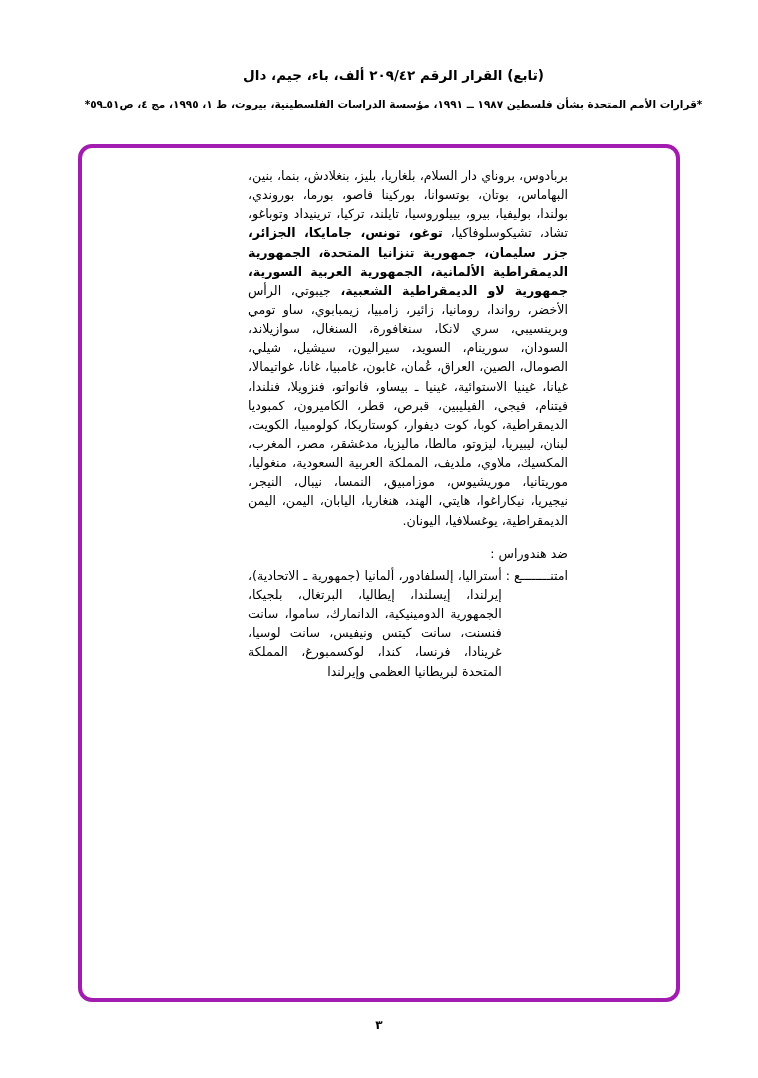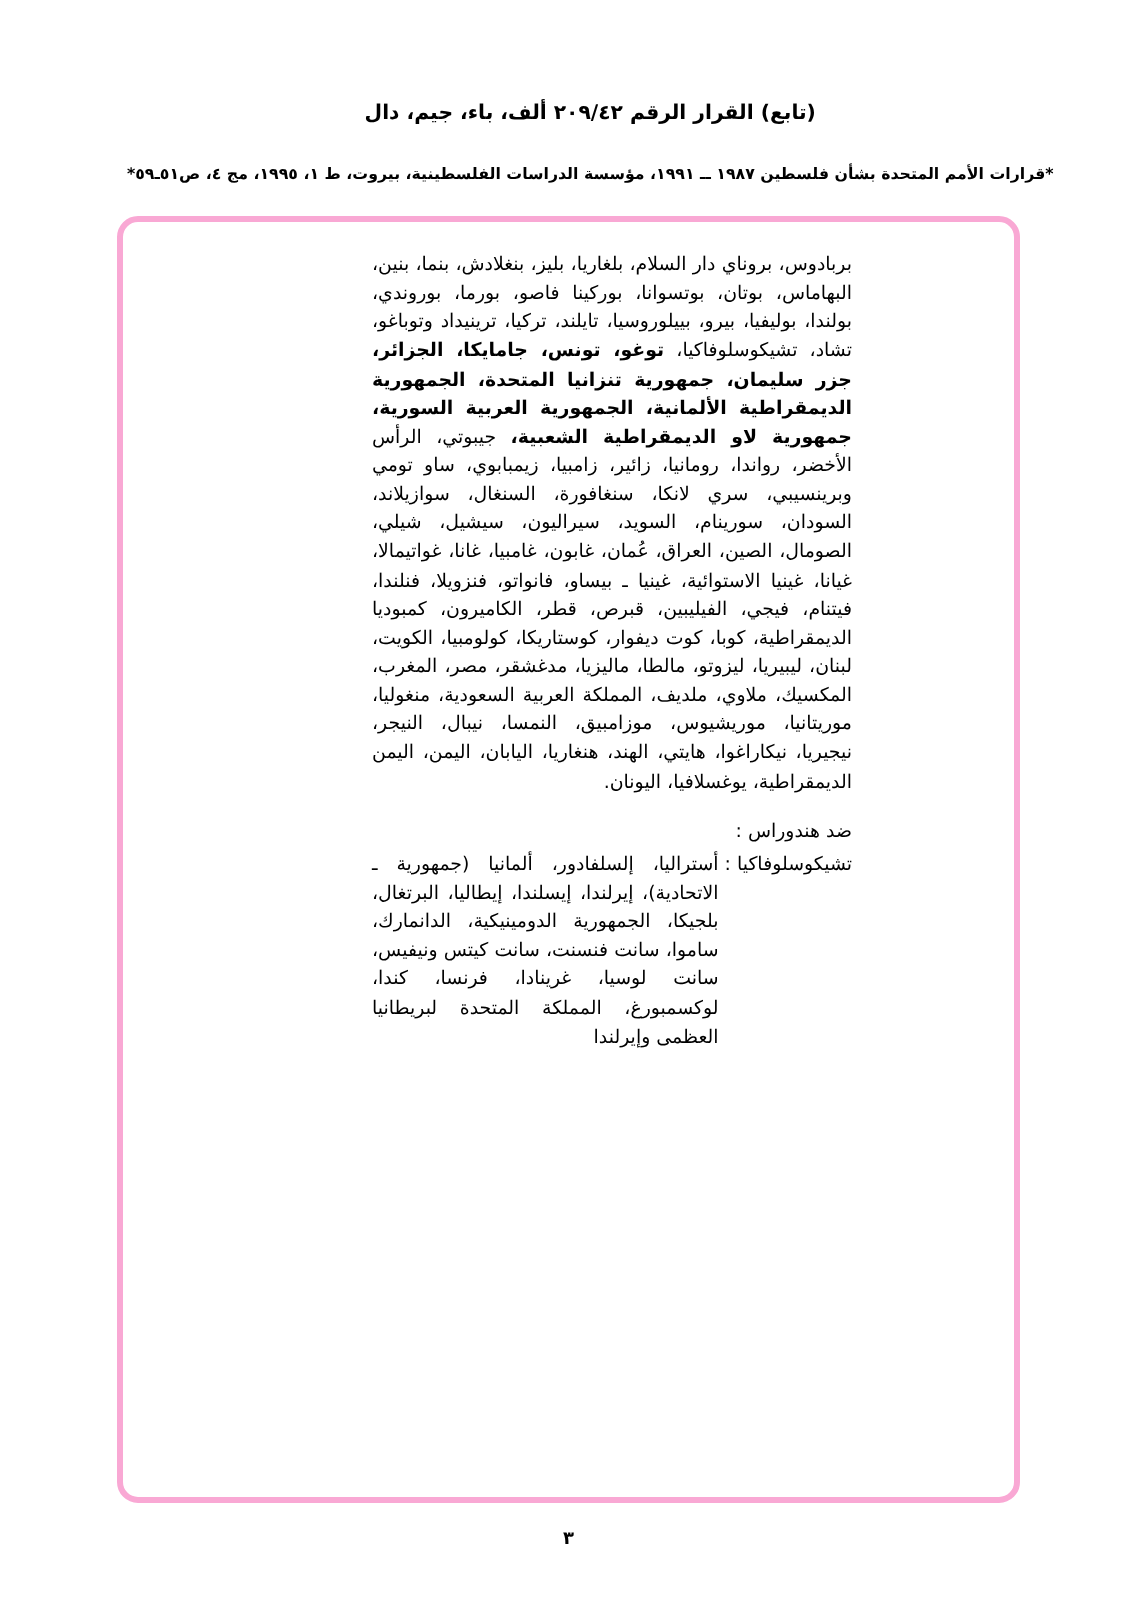--- a/index.html
+++ b/index.html
@@ -30,30 +30,30 @@
     font-size: 13.5px;
     font-weight: bold;
     direction: rtl;
     letter-spacing: 0px;
     line-height: 1.4;
   }
   .header-sub {
     font-size: 10.5px;
     font-weight: bold;
     direction: rtl;
-    margin-top: 24px;
+    margin-top: 12px;
     line-height: 1.4;
   }
   .frame {
     position: absolute;
     top: 144px;
     right: 78px;
     left: 78px;
     height: 858px;
-    border: 4px solid #f9a8d4;
+    border: 4px solid #a21caf;
     border-radius: 14px;
     box-sizing: border-box;
     background: #ffffff;
   }
   .content {
     position: absolute;
     top: 18px;
     right: 108px;
     width: 320px;
     direction: rtl;
@@ -124,21 +124,21 @@
       <p class="body-text"><span>بربادوس، بروناي دار السلام، بلغاريا، بليز، بنغلادش، بنما، بنين، البهاماس، بوتان، بوتسوانا، بوركينا فاصو، بورما، بوروندي، بولندا، بوليفيا، بيرو، بييلوروسيا، تايلند، تركيا، ترينيداد وتوباغو، تشاد، تشيكوسلوفاكيا،</span> <span class="bold">توغو، تونس، جامايكا، الجزائر، جزر سليمان، جمهورية تنزانيا المتحدة، الجمهورية الديمقراطية الألمانية، الجمهورية العربية السورية، جمهورية لاو الديمقراطية الشعبية،</span> <span>جيبوتي، الرأس الأخضر، رواندا، رومانيا، زائير، زامبيا، زيمبابوي، ساو تومي وبرينسيبي، سري لانكا، سنغافورة، السنغال، سوازيلاند، السودان، سورينام، السويد، سيراليون، سيشيل، شيلي، الصومال، الصين، العراق، عُمان، غابون، غامبيا، غانا، غواتيمالا، غيانا، غينيا الاستوائية، غينيا ـ بيساو، فانواتو، فنزويلا، فنلندا، فيتنام، فيجي، الفيليبين، قبرص، قطر، الكاميرون، كمبوديا الديمقراطية، كوبا، كوت ديفوار، كوستاريكا، كولومبيا، الكويت، لبنان، ليبيريا، ليزوتو، مالطا، ماليزيا، مدغشقر، مصر، المغرب، المكسيك، ملاوي، ملديف، المملكة العربية السعودية، منغوليا، موريتانيا، موريشيوس، موزامبيق، النمسا، نيبال، النيجر، نيجيريا، نيكاراغوا، هايتي، الهند، هنغاريا، اليابان، اليمن، اليمن الديمقراطية، يوغسلافيا، اليونان.</span></p>
 
       <div class="vote-block">
 
         <div class="vote-row">
           <span class="vote-label">ضد هندوراس</span>
           <span class="vote-colon">:</span>
         </div>
 
         <div class="vote-row">
-          <span class="vote-label">تشيكوسلوفاكيا</span>
+          <span class="vote-label">امتنــــــــع</span>
           <span class="vote-colon">:</span>
           <span class="vote-value">أستراليا، إلسلفادور، ألمانيا (جمهورية ـ الاتحادية)، إيرلندا، إيسلندا، إيطاليا، البرتغال، بلجيكا، الجمهورية الدومينيكية، الدانمارك، ساموا، سانت فنسنت، سانت كيتس ونيفيس، سانت لوسيا، غرينادا، فرنسا، كندا، لوكسمبورغ، المملكة المتحدة لبريطانيا العظمى وإيرلندا</span>
         </div>
 
       </div>
 
     </div>
   </div>
 
   <div class="page-number">٣</div>

